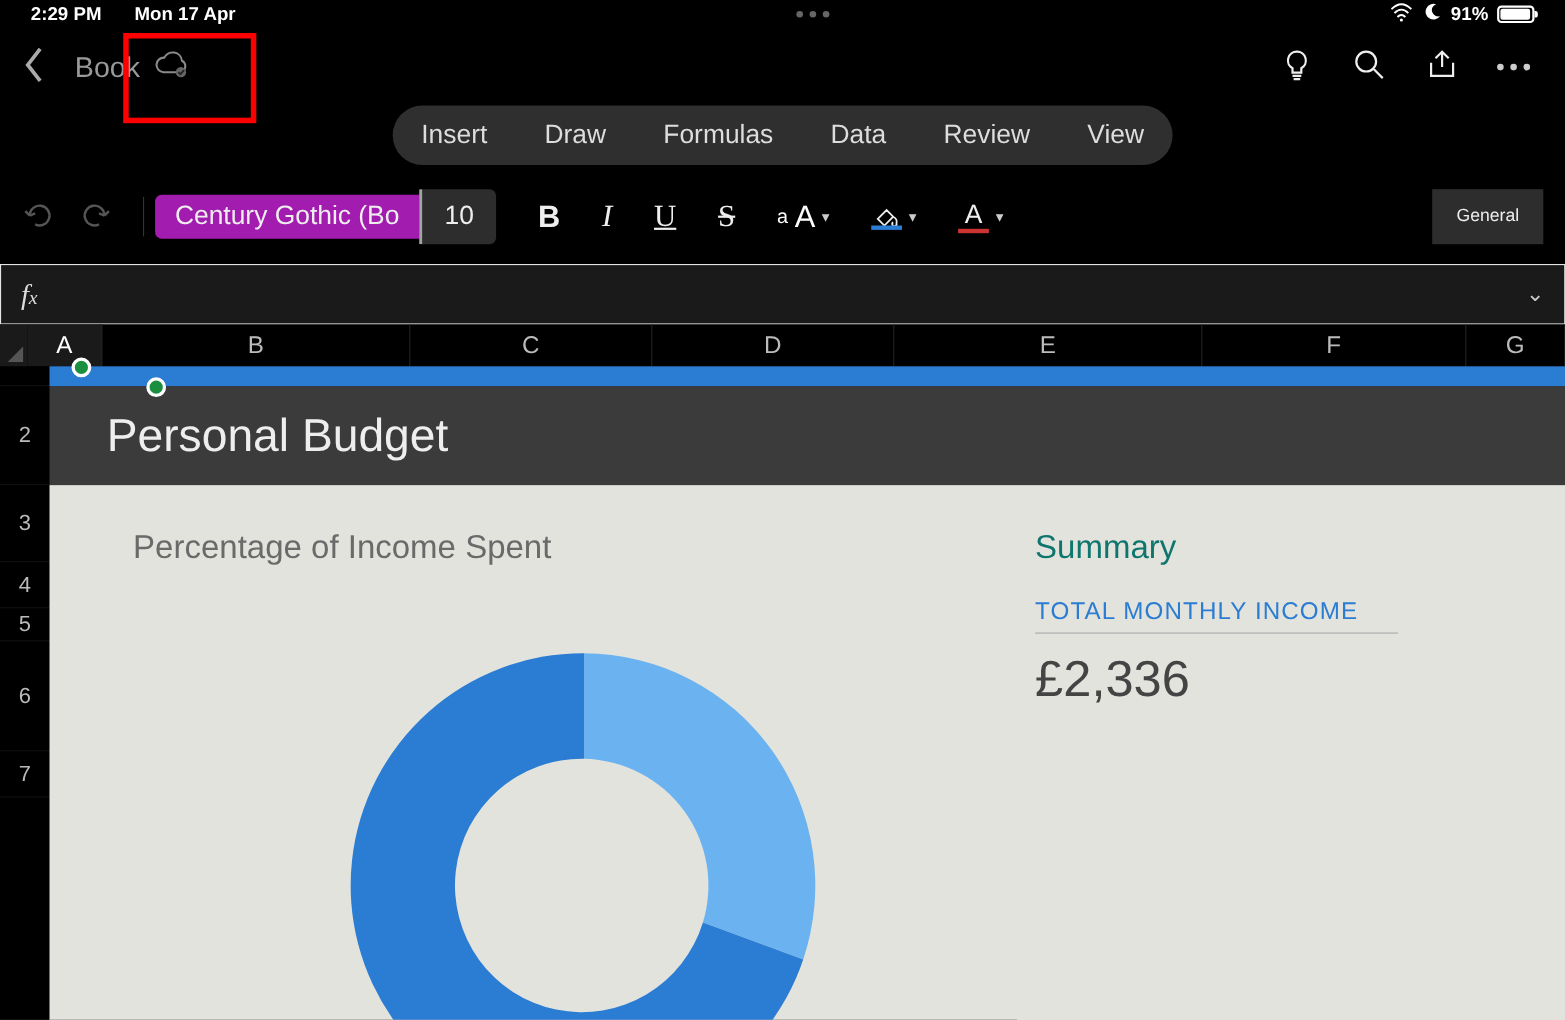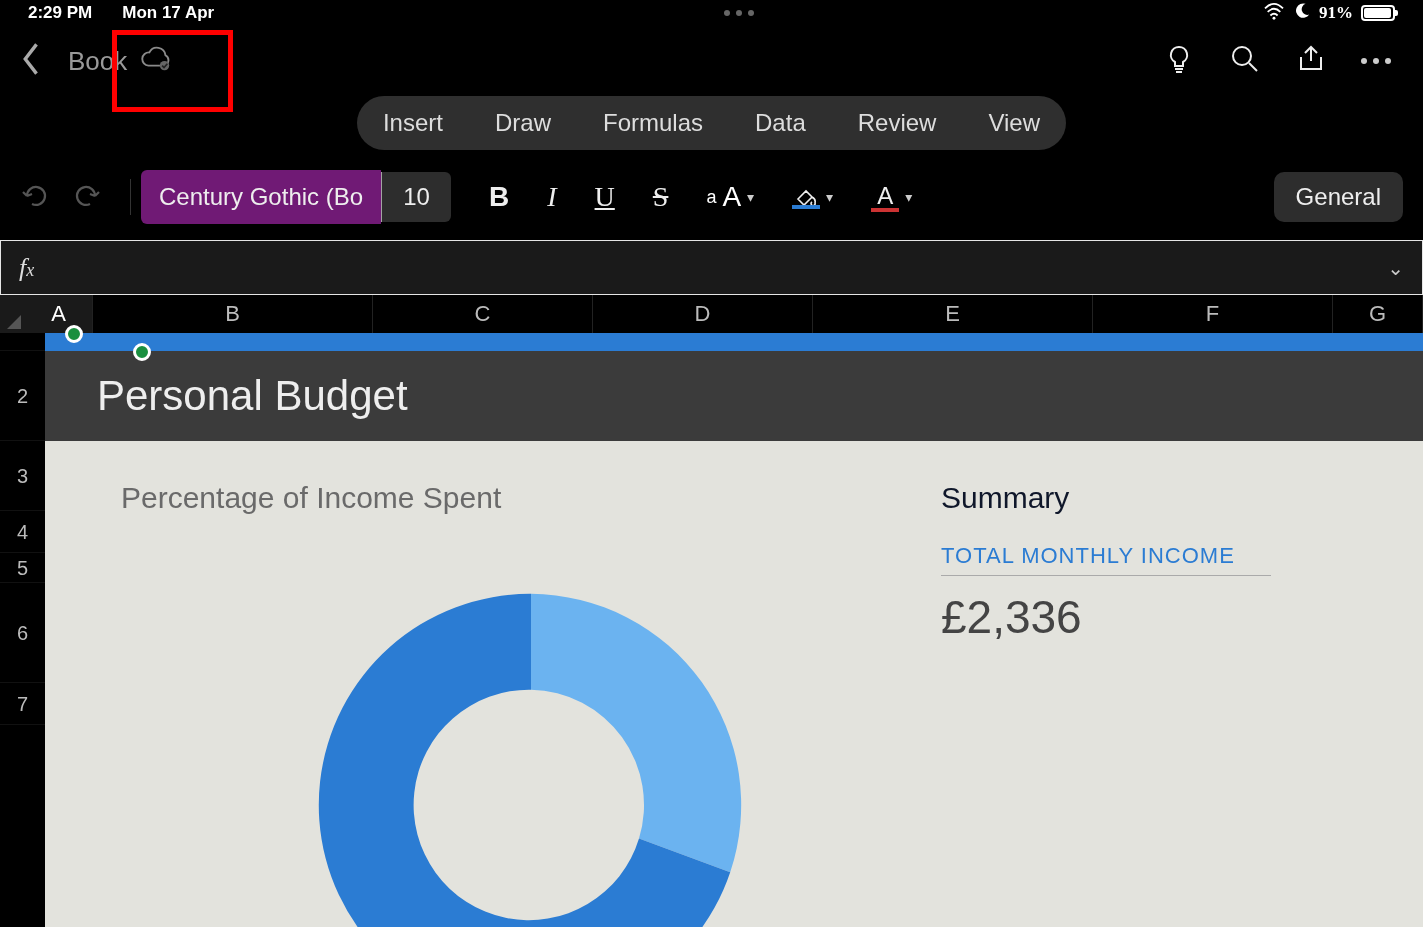--- a/index.html
+++ b/index.html
@@ -17,21 +17,21 @@
     height: 26px;
     display: flex;
     align-items: center;
     justify-content: space-between;
     padding: 0 28px;
     font-size: 17px;
     font-weight: 600;
     background: #000;
   }
   .status-left { display:flex; gap:30px; align-items:center; }
-  .status-right { display:flex; gap:8px; align-items:center;font-family:Liberation Serif, serif; }
+  .status-right { display:flex; gap:8px; align-items:center; }
   .status-dots { display:flex; gap:6px; }
   .status-dots span { width:6px;height:6px;border-radius:50%;background:#666; }
   .battery-box {
     width:34px;height:16px;border:2px solid #fff;border-radius:4px;position:relative;
   }
   .battery-box::after{content:"";position:absolute;right:-5px;top:3px;width:3px;height:6px;background:#fff;border-radius:0 2px 2px 0;}
   .battery-fill{position:absolute;left:1px;top:1px;bottom:1px;width:90%;background:#fff;border-radius:2px;}
   
   .title-bar {
     height: 70px;
@@ -82,45 +82,45 @@
     height:58px;
     display:flex;
     align-items:center;
     gap:0;
     padding:0 20px;
   }
   .undo-redo { display:flex;gap:22px;align-items:center;margin-right:18px; }
   .undo-redo svg{width:30px;height:30px;stroke:#555;fill:none;stroke-width:2.2;}
   .vdiv { width:1px;height:36px;background:#333;margin:0 10px; }
   .font-box {
-    background:#701a75;border-radius:6px 0 0 6px;
-    height:54px;display:flex;align-items:center;padding:0 18px;
+    background:#a21caf;border-radius:6px 0 0 6px;
+    height:40px;display:flex;align-items:center;padding:0 18px;
     font-size:24px;color:#eee;width:240px;overflow:hidden;white-space:nowrap;
   }
   .size-box {
-    background:#2d2d2d;border-left:1px solid #a3a3a3;
+    background:#2d2d2d;border-left:3px solid #a3a3a3;
     height:50px;display:flex;align-items:center;justify-content:center;
     font-size:24px;color:#eee;width:70px;border-radius:0 6px 6px 0;
   }
   .fmt-group { display:flex;align-items:center;gap:38px;margin-left:38px; }
   .fmt-btn { font-size:28px;color:#eee;font-family:Georgia,serif; }
   .fmt-btn.bold{font-weight:900;font-family:Arial;}
   .fmt-btn.italic{font-style:italic;}
   .fmt-btn.underline{text-decoration:underline;}
   .fmt-btn.strike{text-decoration:line-through;}
   .fmt-combo{display:flex;align-items:center;gap:6px;}
   .fmt-combo .caret{font-size:14px;color:#ccc;}
   .fill-underline{width:28px;height:4px;background:#2b7cd3;margin-top:-2px;}
   .txt-underline{width:28px;height:4px;background:#c33;margin-top:-2px;}
   .icon-stack{display:flex;flex-direction:column;align-items:center;}
   .num-fmt {
     margin-left:auto;
-    background:#2d2d2d;border-radius:10px;
+    background:#2d2d2d;border-radius:0;
     height:50px;display:flex;align-items:center;padding:0 22px;
-    font-size:24px;color:#eee;
+    font-size:16px;color:#eee;
   }
   
   .formula-bar {
     margin-top:14px;
     height:55px;
     display:flex;align-items:center;
     background:#1a1a1a;
     border:1px solid #e5e5e5;
     padding:0 18px;
   }
@@ -158,21 +158,21 @@
   .sh2{left:88px;top:10px;}
   
   .title-row{height:90px;background:#3b3b3b;display:flex;align-items:center;padding-left:52px;}
   .title-row h1{font-size:42px;font-weight:400;color:#eee;}
   .canvas-body{background:#e3e3dd;min-height:560px;display:flex;padding:40px 0 0 76px;gap:0;}
   .chart-side{width:820px;}
   .chart-title{font-size:30px;color:#6a6a6a;font-weight:400;margin-bottom:50px;}
   .donut-wrap{display:flex;justify-content:center;}
   .donut-wrap svg{width:480px;height:480px;}
   .summary-side{padding-top:0;}
-  .summary-title{font-size:30px;color:#0f172a;margin-bottom:28px;}
+  .summary-title{font-size:30px;color:#0f766e;margin-bottom:28px;}
   .sum-label{font-size:22px;color:#2b7cd3;letter-spacing:1px;border-bottom:1px solid #aaa;padding-bottom:6px;margin-bottom:14px;width:330px;}
   .sum-value{font-size:46px;color:#444;margin-bottom:70px;}
 </style>
 </head>
 <body>
 
 <div class="status-bar">
   <div class="status-left">
     <span>2:29 PM</span>
     <span>Mon 17 Apr</span>

